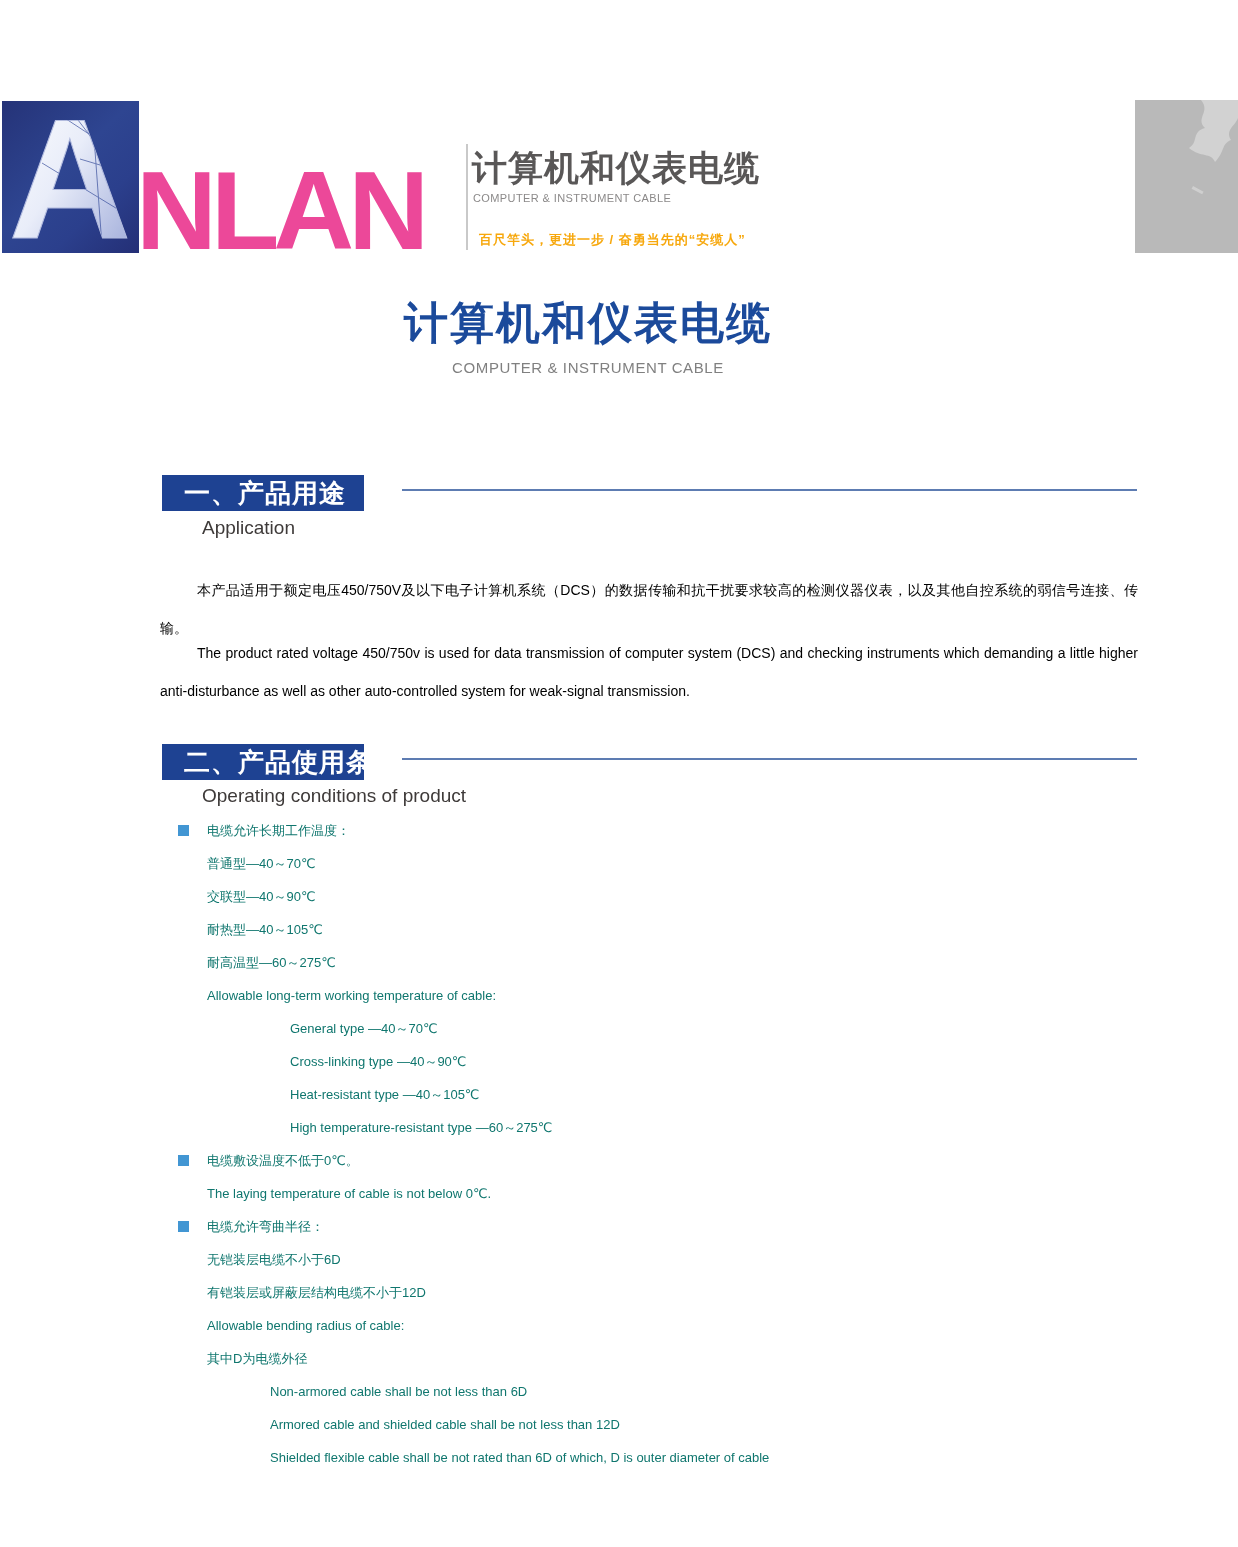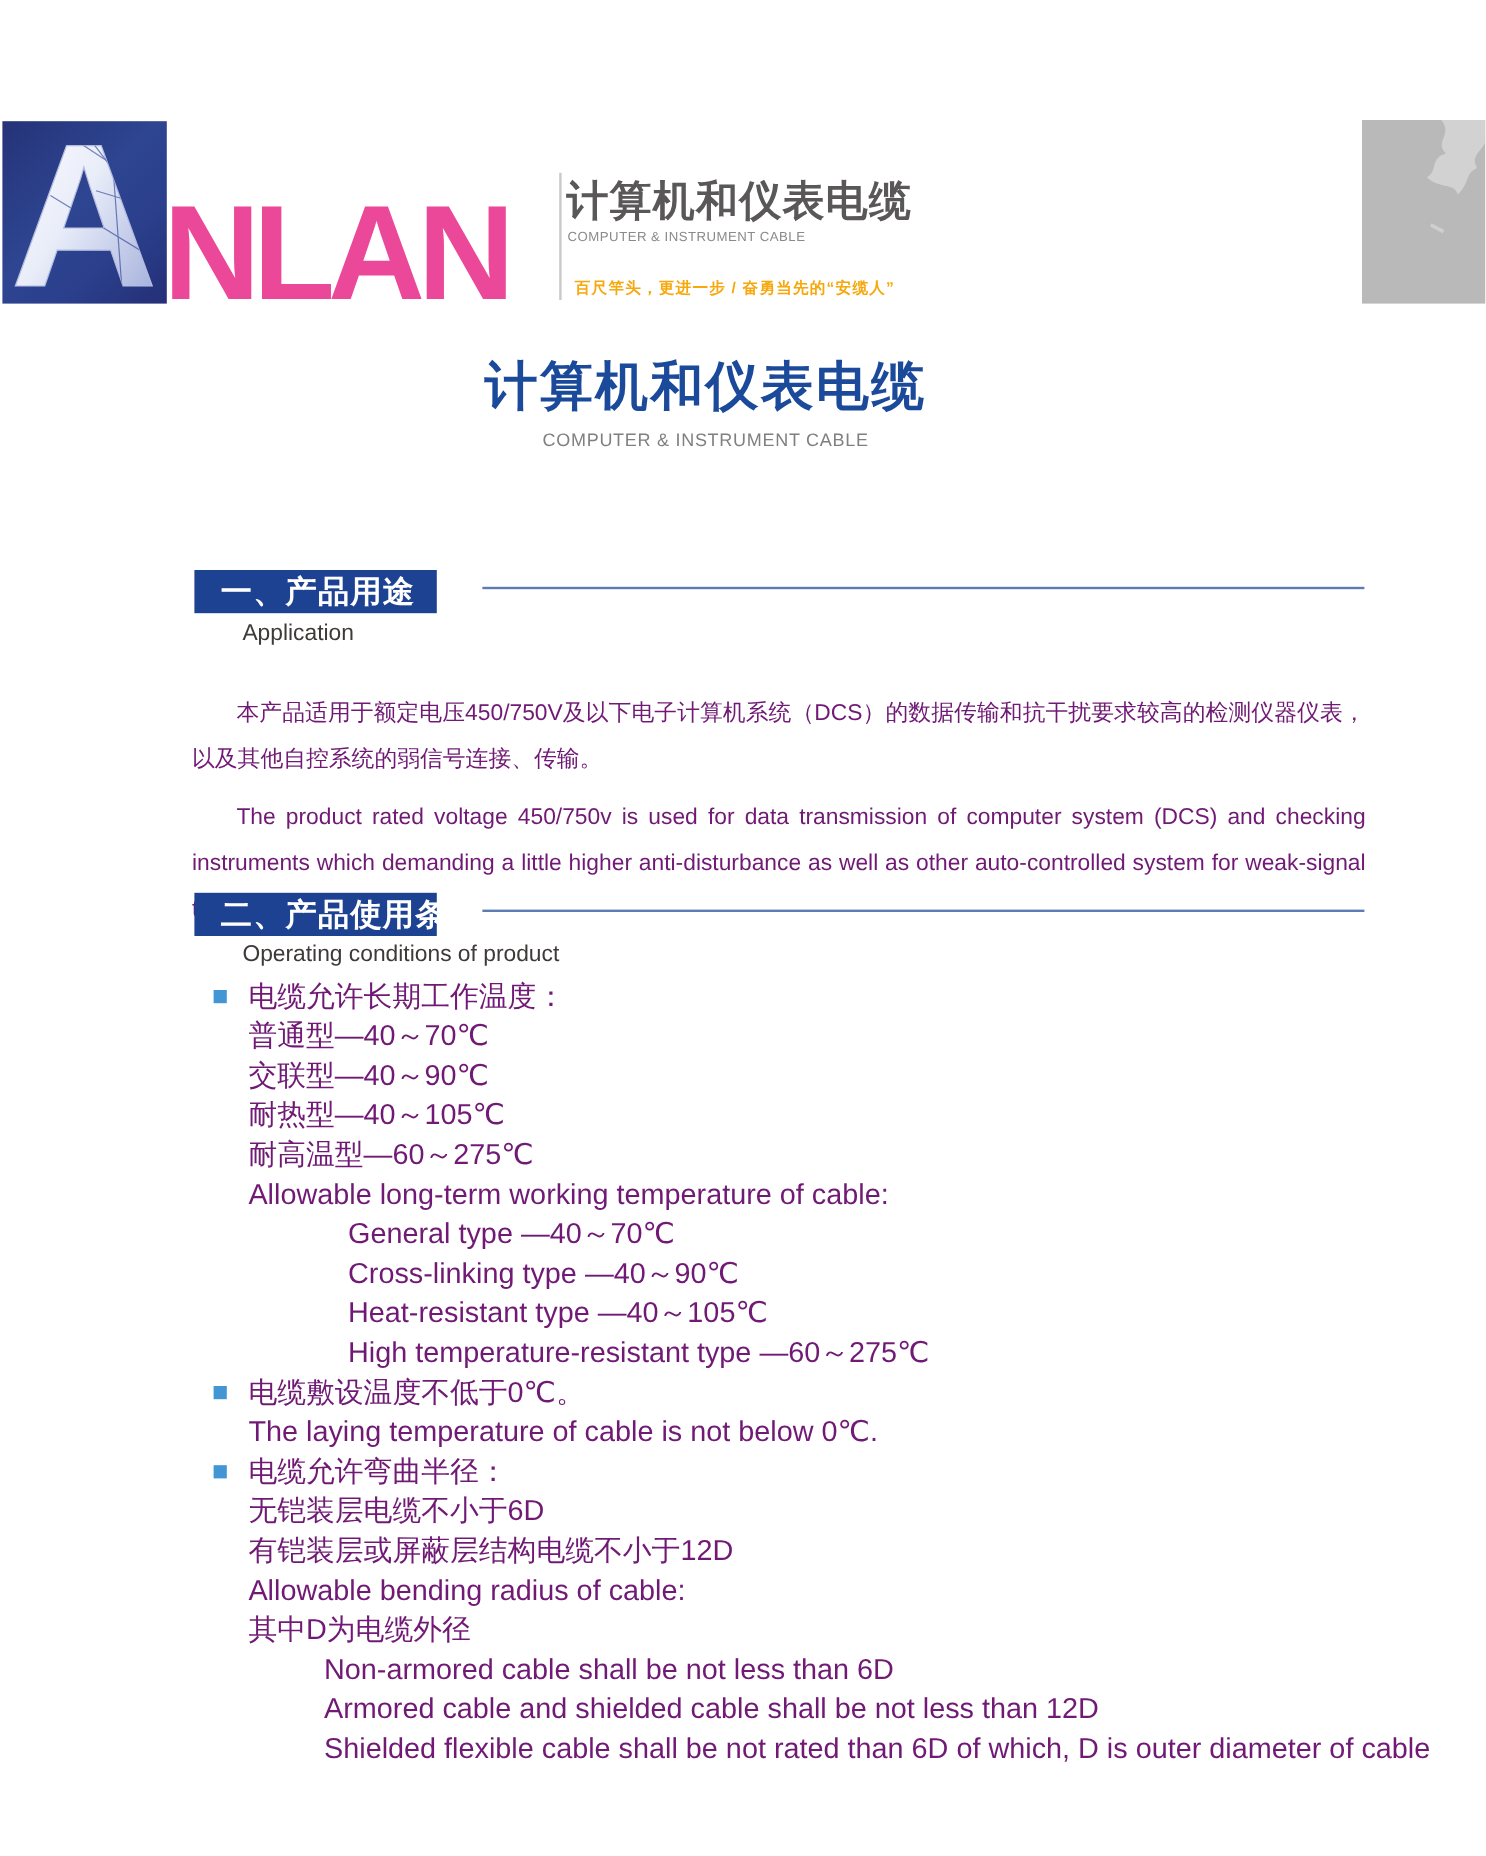--- a/index.html
+++ b/index.html
@@ -39,27 +39,27 @@
   .sec-bar.s1 { top:475px; }
   .sec-bar.s2 { top:744px; }
   .sec-rule { position:absolute; left:402px; width:735px; height:2px; background:#5d7cb2; }
   .sec-rule.s1 { top:489px; }
   .sec-rule.s2 { top:758px; }
   .sec-sub { position:absolute; left:202px; font-size:19px; color:#3e3a39; white-space:nowrap; }
   .sec-sub.s1 { top:517px;text-align:right; }
   .sec-sub.s2 { top:785px; }
 
   
-  .para { position:absolute; left:160px; width:978px; font-size:19px; line-height:38px; text-align:justify; color:#701a75; }
+  .para { position:absolute; left:160px; width:978px; font-size:14px; line-height:38px; text-align:justify; color:#000000; }
   .para-cn { top:557px; text-indent:37px; }
-  .para-en { top:644px; text-indent:37px; }
+  .para-en { top:620px; text-indent:37px; }
 
   
   .cond { position:absolute; left:0; top:814px; width:1238px; }
-  .row { position:relative; height:33px; line-height:33px; font-size:24px; color:#701a75; white-space:nowrap;
+  .row { position:relative; height:33px; line-height:33px; font-size:13px; color:#0f766e; white-space:nowrap;
          padding-left:207px; box-sizing:border-box; }
   .row.t3 { padding-left:290px; }
   .row.t4 { padding-left:270px; }
   .sq { position:absolute; left:178px; top:11px; width:11px; height:11px; background:#4296d3; }
 </style>
 </head>
 <body>
 
 <div class="page">
 

